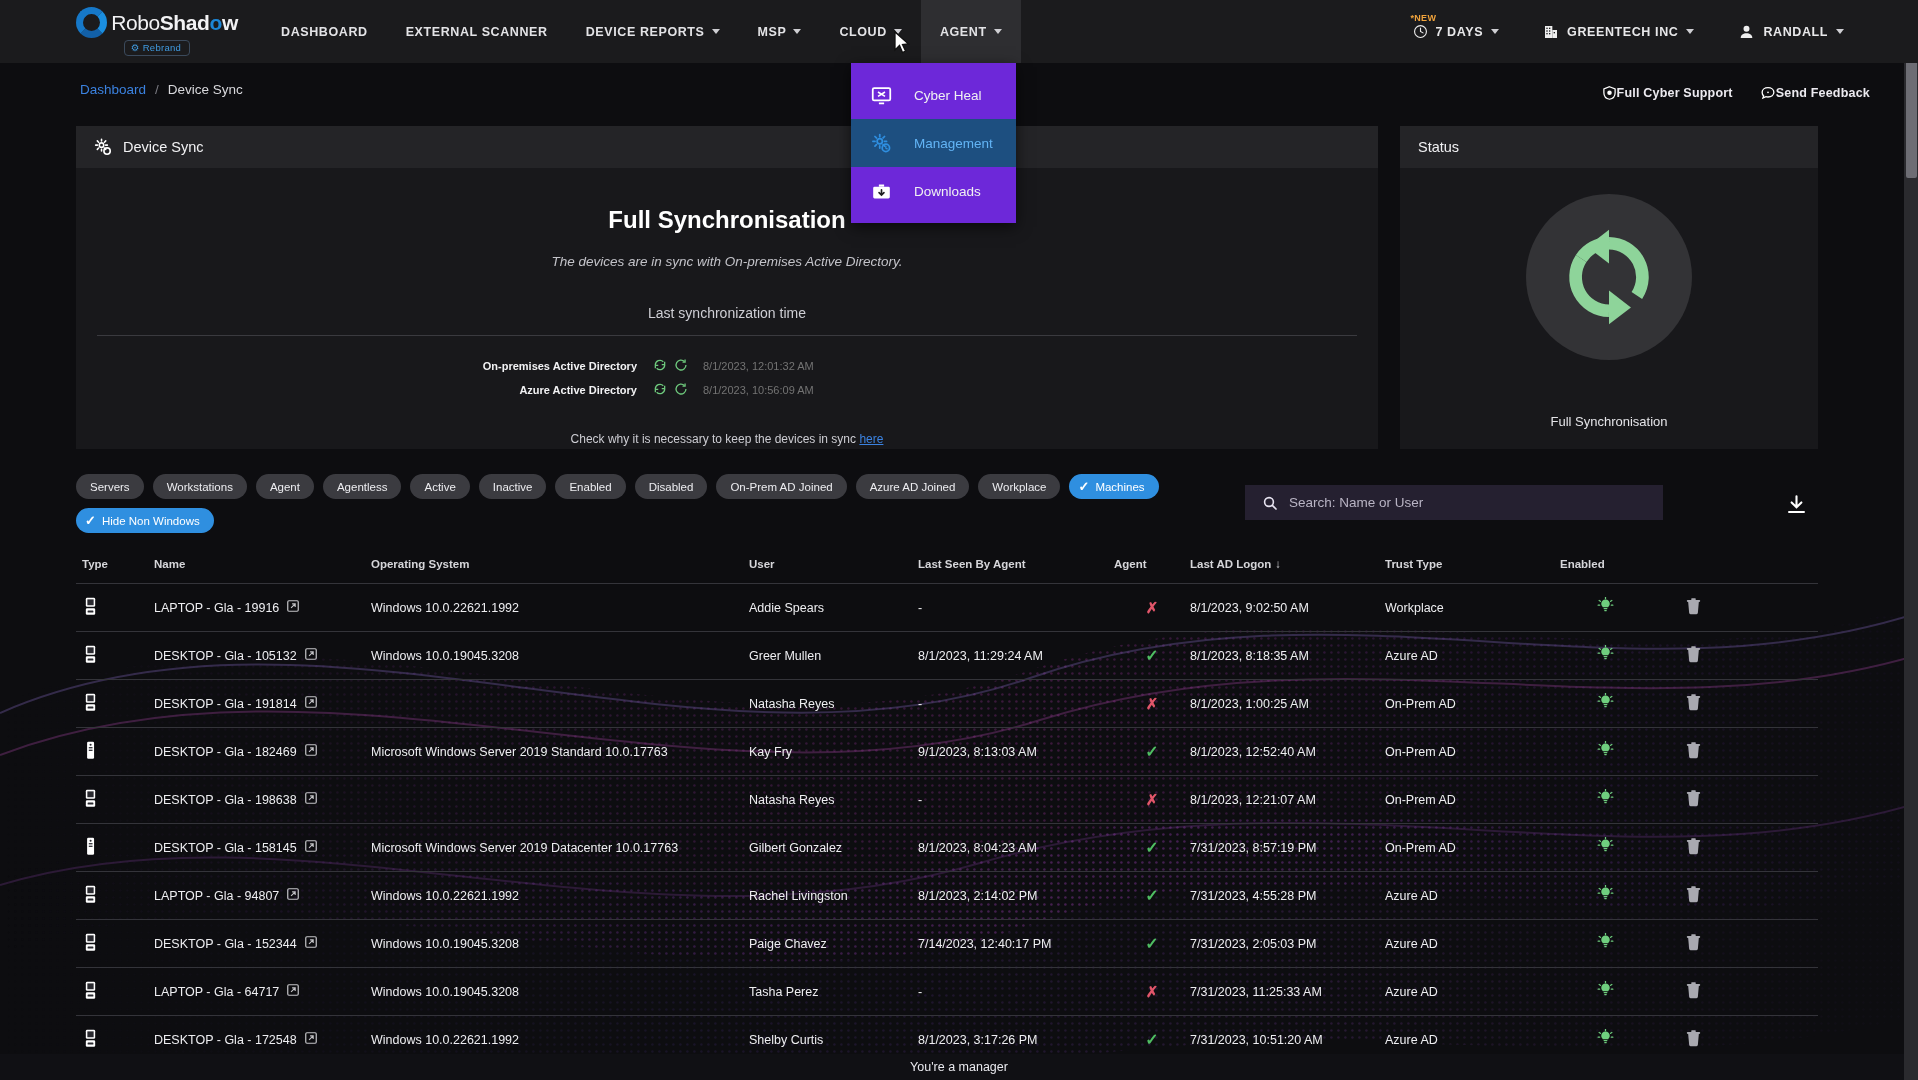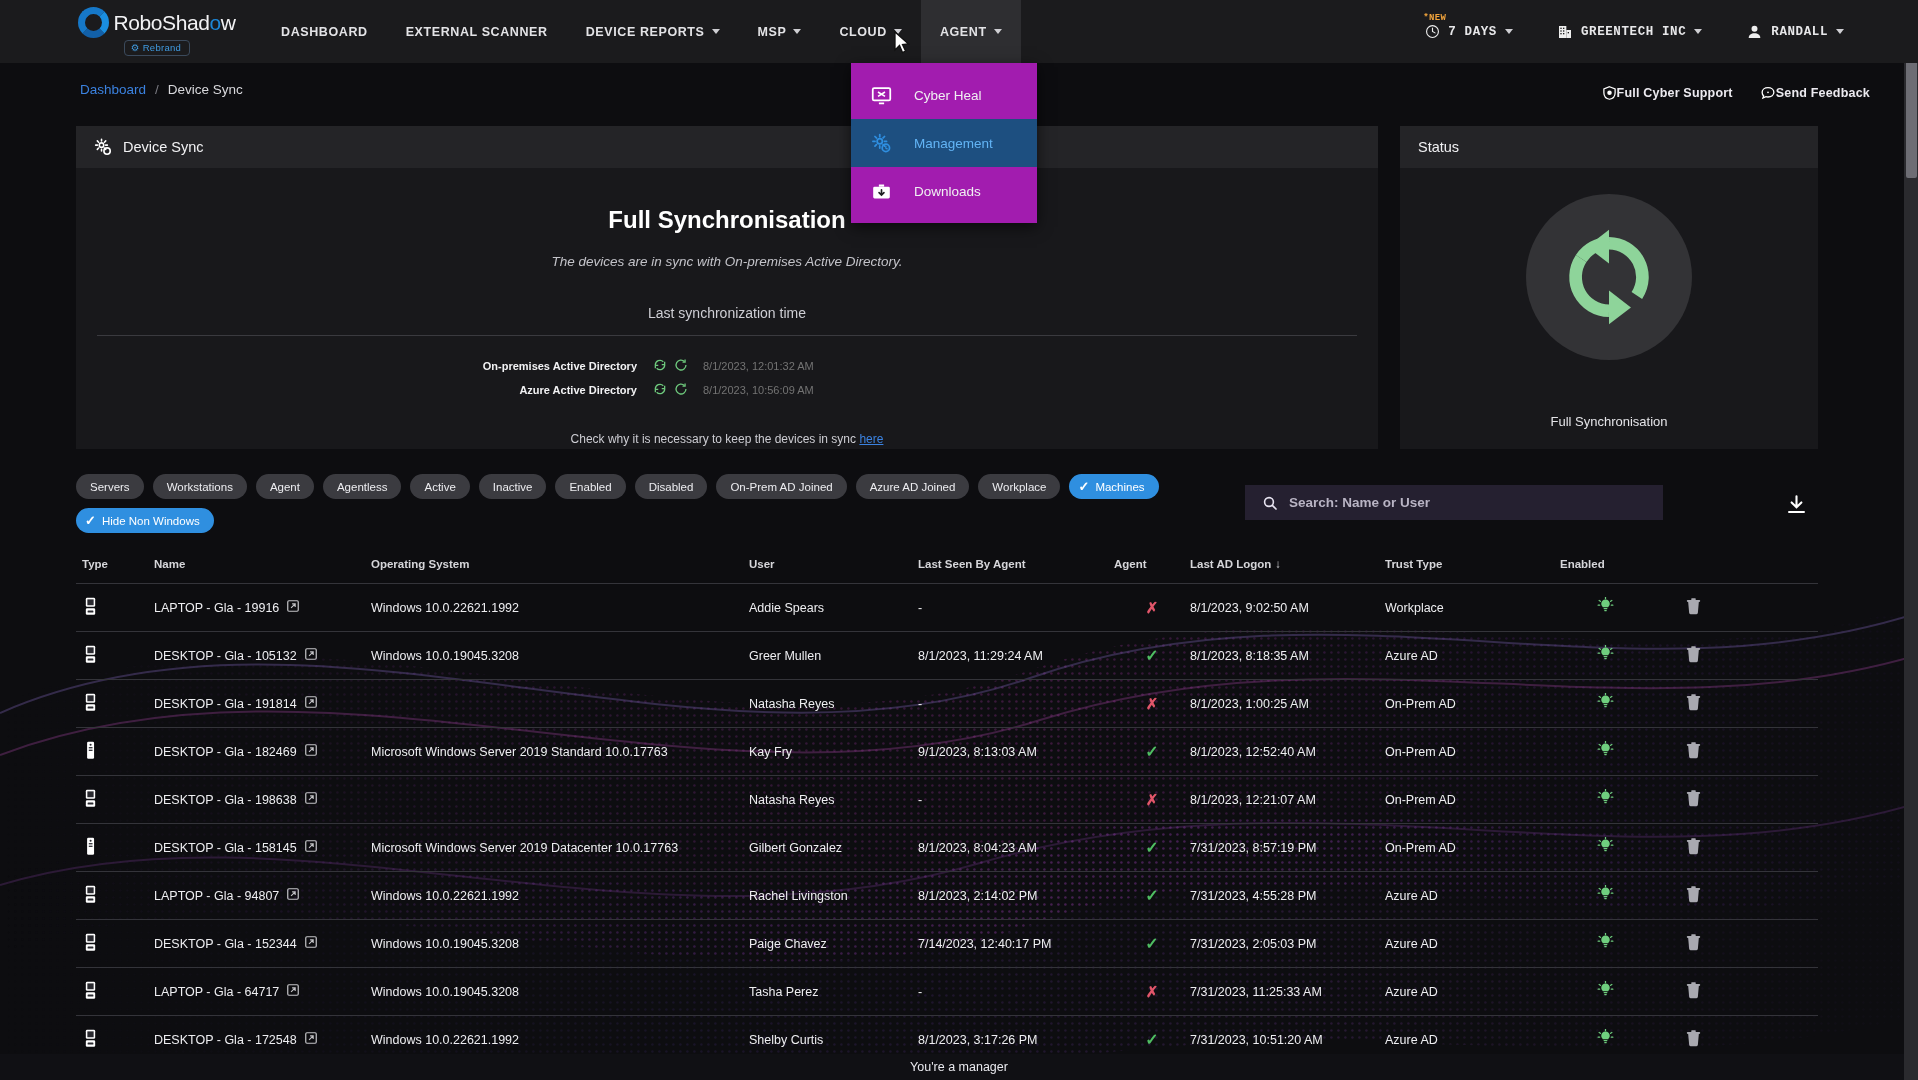--- a/index.html
+++ b/index.html
@@ -17,41 +17,41 @@
   
   .topnav {
     position:absolute; left:0; top:0; width:1918px; height:63px;
     background:#1b1b1d; display:flex; align-items:center; z-index:40;
   }
   .logo-wrap { margin-left:82px; width:150px; display:flex; flex-direction:column; align-items:center; }
   .logo-row { display:flex; align-items:center; }
   .logo-ring { width:31px; height:31px; border-radius:50%;
     border:7px solid #1678c8; border-right-color:#1a8ee0; border-bottom-color:#1260a8; }
   .logo-text { font-size:21px; letter-spacing:-0.4px; margin-left:4px; color:#f2f2f4; }
-  .logo-text b { font-weight:400; }
+  .logo-text b { font-weight:700; }
   .logo-text .o-blue { color:#1c86d6; }
   .rebrand {
     margin-top:2px; border:1px solid #3b4a5c; border-radius:4px;
     font-size:9.5px; color:#3f9ae0; padding:1px 8px 2px 6px; letter-spacing:.3px;
     display:flex; align-items:center; gap:3px;
   }
   .navitems { display:flex; align-items:center; height:63px; margin-left:30px; }
   .navitem {
     height:63px; display:flex; align-items:center; gap:7px; padding:0 19px;
     font-size:12.5px; letter-spacing:.6px; color:#e3e3e6; cursor:pointer; font-weight:600;
   }
   .navitem.active { background:#2e2e31; }
   .caret { width:0;height:0;border-left:4.5px solid transparent;border-right:4.5px solid transparent;border-top:5px solid #cfcfd3; }
-  .nav-right { margin-left:auto; display:flex; align-items:center; gap:0px; padding-right:52px;font-family:Liberation Mono, monospace; }
+  .nav-right { margin-left:auto; display:flex; align-items:center; gap:0px; padding-right:52px; }
   .nr-item { display:flex; align-items:center; gap:8px; font-size:12.5px; font-weight:600; letter-spacing:.6px; padding:0 22px; position:relative; cursor:pointer; }
   .newtag { position:absolute; top:-11px; left:20px; font-size:9px; color:#f0a33c; font-weight:700; letter-spacing:.3px; }
 
   
   .dropdown {
-    position:absolute; left:851px; top:63px; width:186px; background:#a21caf;
+    position:absolute; left:851px; top:63px; width:165px; background:#6d28d9;
     z-index:60; box-shadow:0 4px 14px rgba(0,0,0,.6); padding:8px 0;
   }
   .dd-item { height:48px; display:flex; align-items:center; padding-left:20px; gap:22px; font-size:13.5px; cursor:pointer; color:#f0f0f2; }
   .dd-item.sel { background:#1d4f80; color:#62b4f5; }
   .dd-ico { width:21px; height:21px; display:flex; align-items:center; justify-content:center; }
 
   .cursor { position:absolute; left:893px; top:30px; z-index:70; width:18px; height:26px; }
   .crumb { position:absolute; left:80px; top:82px; font-size:13.5px; z-index:25; display:flex; gap:9px; }
   .crumb .lnk { color:#3b82e0; cursor:pointer; }
   .crumb .sep { color:#7b7b82; }
@@ -87,21 +87,21 @@
   .chip {
     background:#3b3b40; border-radius:15px; height:25px; display:flex; align-items:center;
     padding:0 14px; font-size:11.5px; color:#ededf0; cursor:pointer; white-space:nowrap;
   }
   .chip.on { background:#2f8fe0; color:#fff; padding-left:9px; }
   .chip .tick { font-size:13px; margin-right:6px; font-weight:700; }
 
   
   .searchbox {
     position:absolute; left:1245px; top:485px; width:418px; height:35px;
-    background:rgba(58,50,74,.55); display:flex; align-items:center; padding-left:17px; gap:11px; z-index:20; cursor:text;font-weight:bold;
+    background:rgba(58,50,74,.55); display:flex; align-items:center; padding-left:17px; gap:11px; z-index:20; cursor:text;
   }
   .searchbox .ph { font-size:13.5px; color:#b9b4c4; }
   .dl-btn { position:absolute; left:1786px; top:494px; z-index:20; cursor:pointer; }
 
   
   .tbl { position:absolute; left:76px; top:545px; width:1742px; z-index:15; }
   .thead { display:flex; height:38px; align-items:center; font-size:11.5px; color:#d6d6da; font-weight:700; }
   .trow { display:flex; height:48px; align-items:center; font-size:12.5px; border-top:1px solid #34343a; color:#eeeef1; }
   .c-type  { width:78px; padding-left:6px; }
   .c-name  { width:217px; display:flex; align-items:center; gap:8px; }

